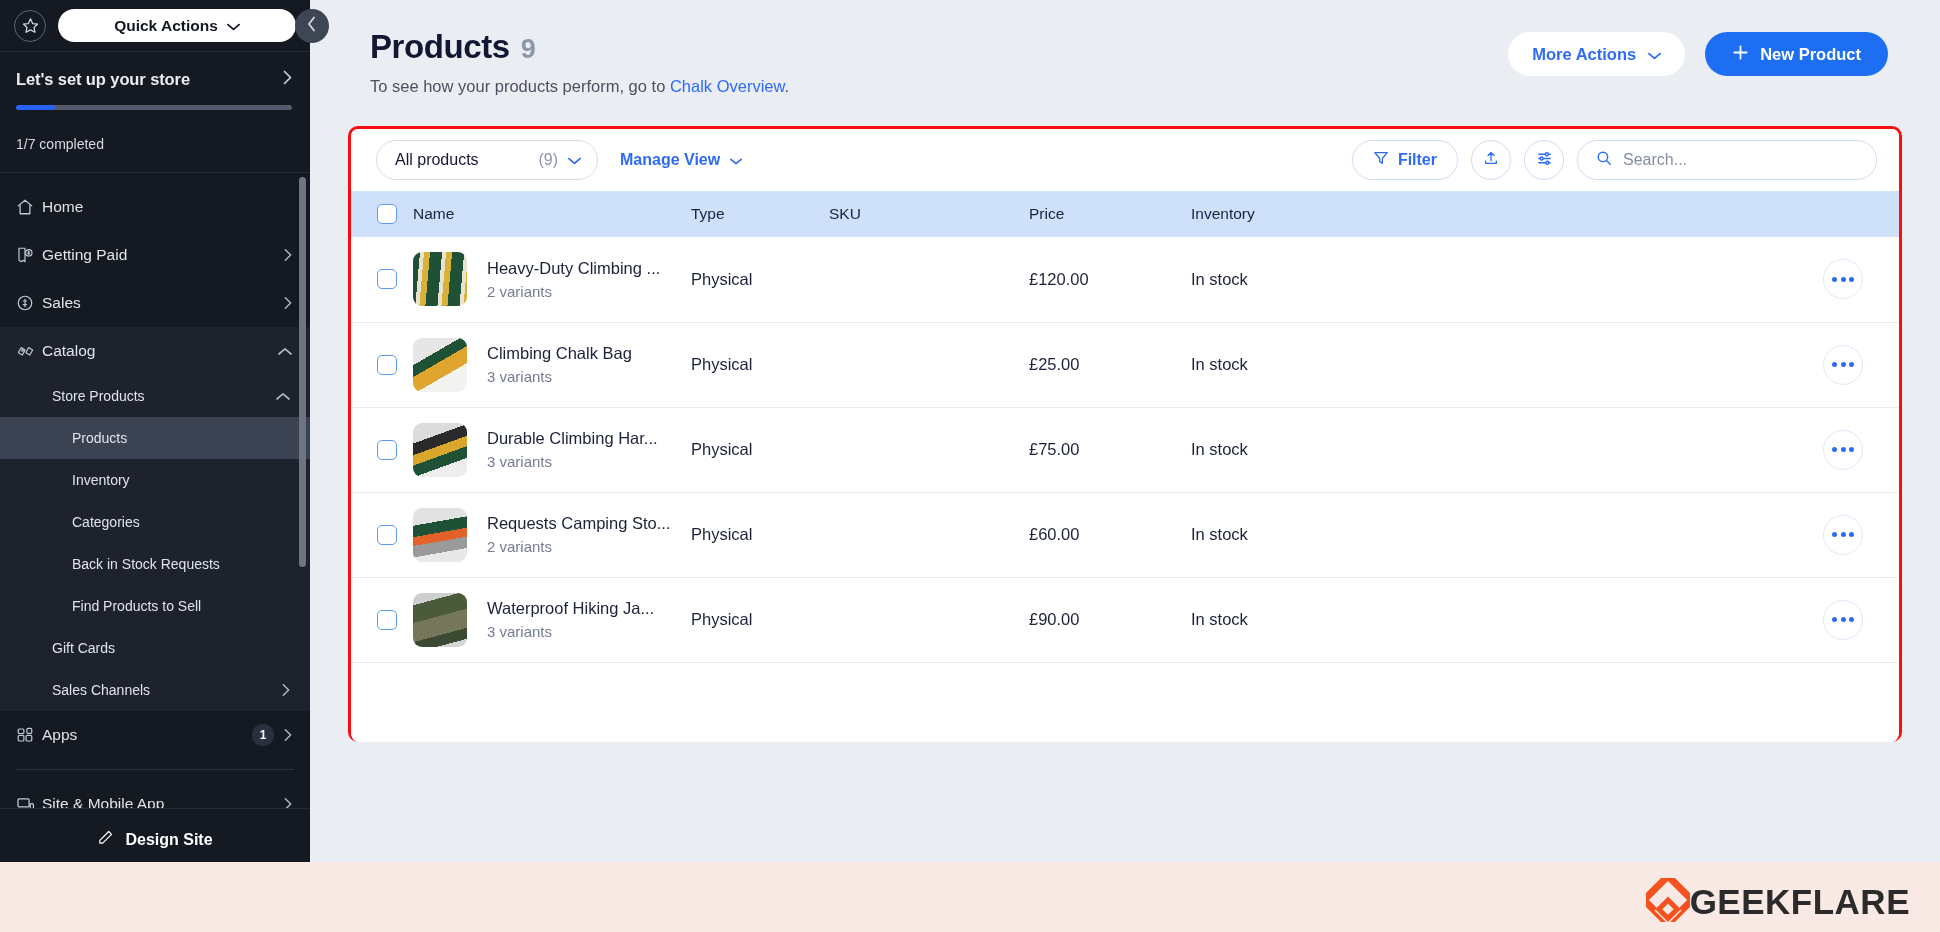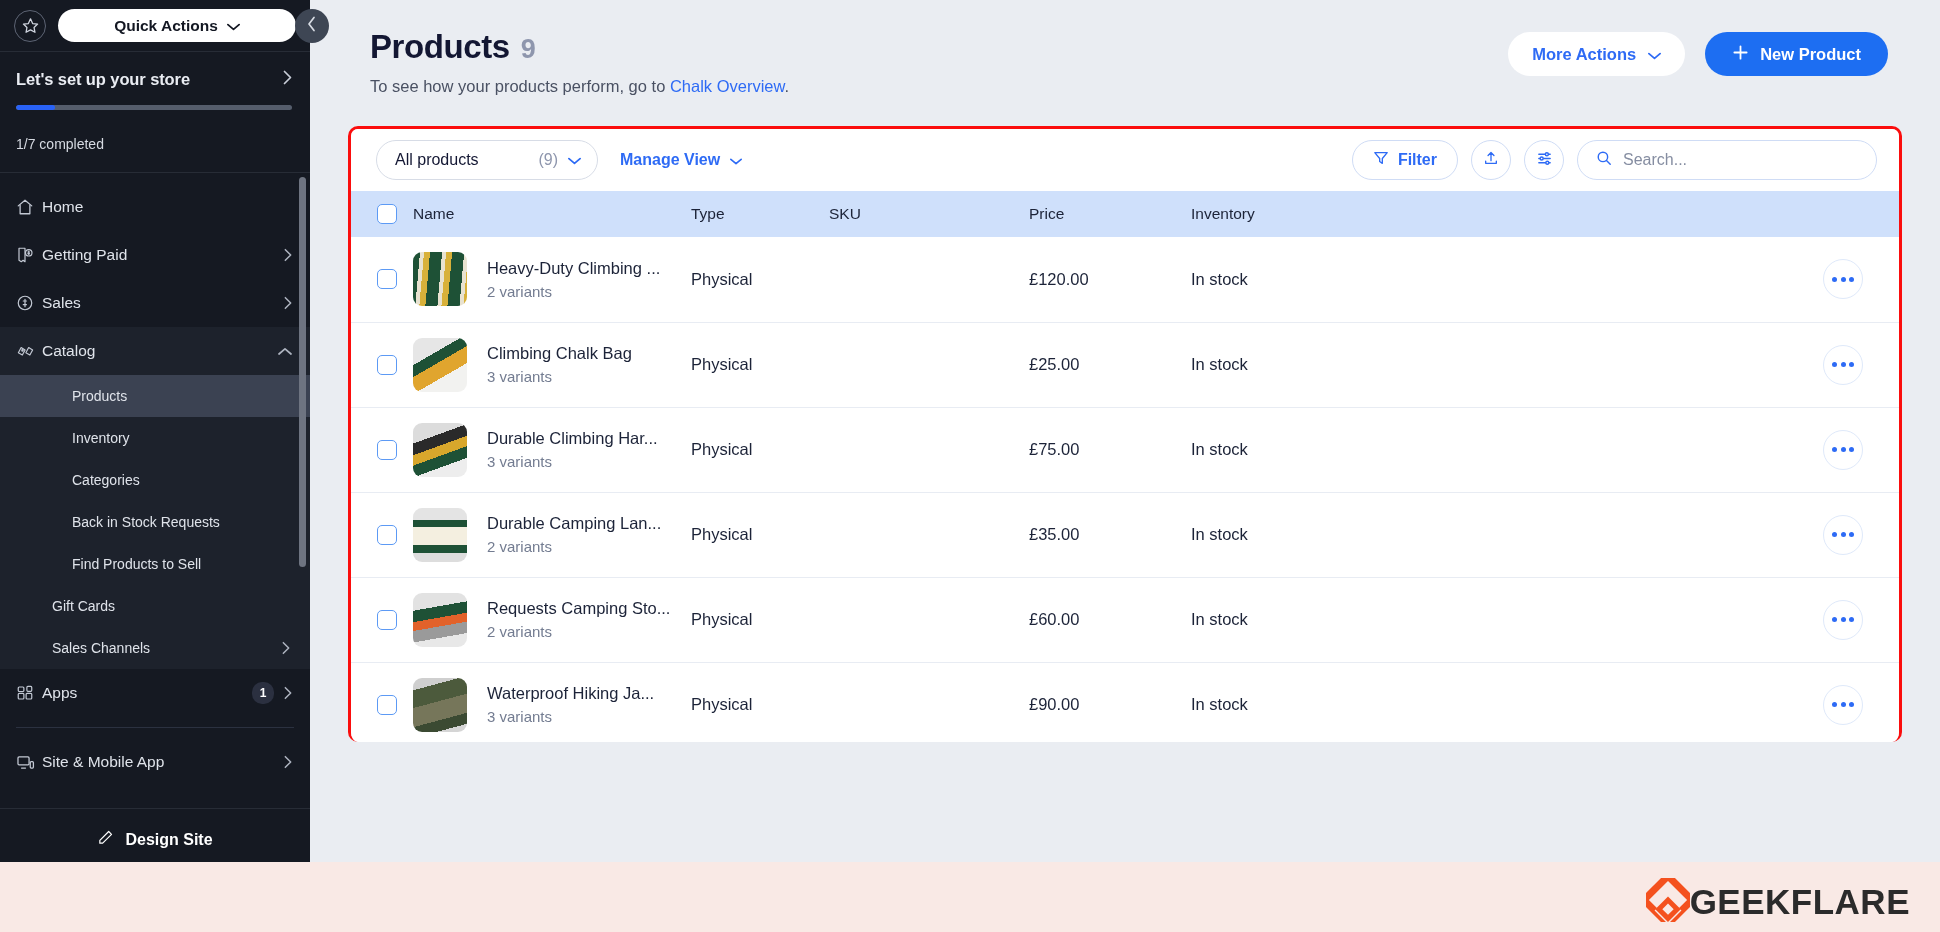--- a/index.html
+++ b/index.html
@@ -346,20 +346,28 @@
               </svg>
           </span>
           <span class="lbl">Catalog</span>
           <span class="chev">
             <svg width="14" height="9" viewBox="0 0 14 9" fill="none" stroke="currentColor" stroke-width="1.7" stroke-linecap="round" stroke-linejoin="round">
                 <polyline points="1,7 7,1.8 13,7"></polyline>
               </svg>
           </span>
         </div>
 
+        <div class="nav-sub lvl1">
+          <span class="lbl">Store Products</span>
+          <span class="chev">
+            <svg width="14" height="9" viewBox="0 0 14 9" fill="none" stroke="currentColor" stroke-width="1.7" stroke-linecap="round" stroke-linejoin="round">
+                <polyline points="1,7 7,1.8 13,7"></polyline>
+              </svg>
+          </span>
+        </div>
 
         <div class="nav-sub lvl2 active">
           <span class="lbl">Products</span>
         </div>
         <div class="nav-sub lvl2">
           <span class="lbl">Inventory</span>
         </div>
         <div class="nav-sub lvl2">
           <span class="lbl">Categories</span>
         </div>
@@ -621,45 +629,20 @@
                     <i class="dot"></i>
       </span>
     </td>
               </tr>
               <tr>
     <td class="col-check" style="padding-left:26px">
       <span class="chk"></span>
     </td>
     <td class="col-name">
       <div class="name-cell">
-        <span class="thumb" style="background: linear-gradient(rgb(228, 228, 228) 0px, rgb(228, 228, 228) 22%, rgb(30, 81, 54) 22%, rgb(30, 81, 54) 36%, rgb(244, 239, 224) 36%, rgb(244, 239, 224) 68%, rgb(30, 81, 54) 68%, rgb(30, 81, 54) 84%, rgb(221, 221, 221) 84%);"></span>
-        <span>
-          <div class="pname">Durable Camping Lan...</div>
-          <div class="pvariants">2 variants</div>
-        </span>
-      </div>
-    </td>
-    <td class="col-type">Physical</td>
-    <td class="col-sku"></td>
-    <td class="col-price">£35.00</td>
-    <td class="col-inv">In stock</td>
-    <td class="col-act">
-      <span class="dots-btn">
-        <i class="dot"></i>
-                    <i class="dot"></i>
-                    <i class="dot"></i>
-      </span>
-    </td>
-              </tr>
-              <tr>
-    <td class="col-check" style="padding-left:26px">
-      <span class="chk"></span>
-    </td>
-    <td class="col-name">
-      <div class="name-cell">
         <span class="thumb" style="background: linear-gradient(170deg, rgb(226, 226, 226) 0px, rgb(226, 226, 226) 28%, rgb(30, 81, 54) 28%, rgb(30, 81, 54) 46%, rgb(226, 98, 42) 46%, rgb(226, 98, 42) 60%, rgb(154, 154, 154) 60%, rgb(154, 154, 154) 78%, rgb(232, 232, 232) 78%);"></span>
         <span>
           <div class="pname">Requests Camping Sto...</div>
           <div class="pvariants">2 variants</div>
         </span>
       </div>
     </td>
     <td class="col-type">Physical</td>
     <td class="col-sku"></td>
     <td class="col-price">£60.00</td>

